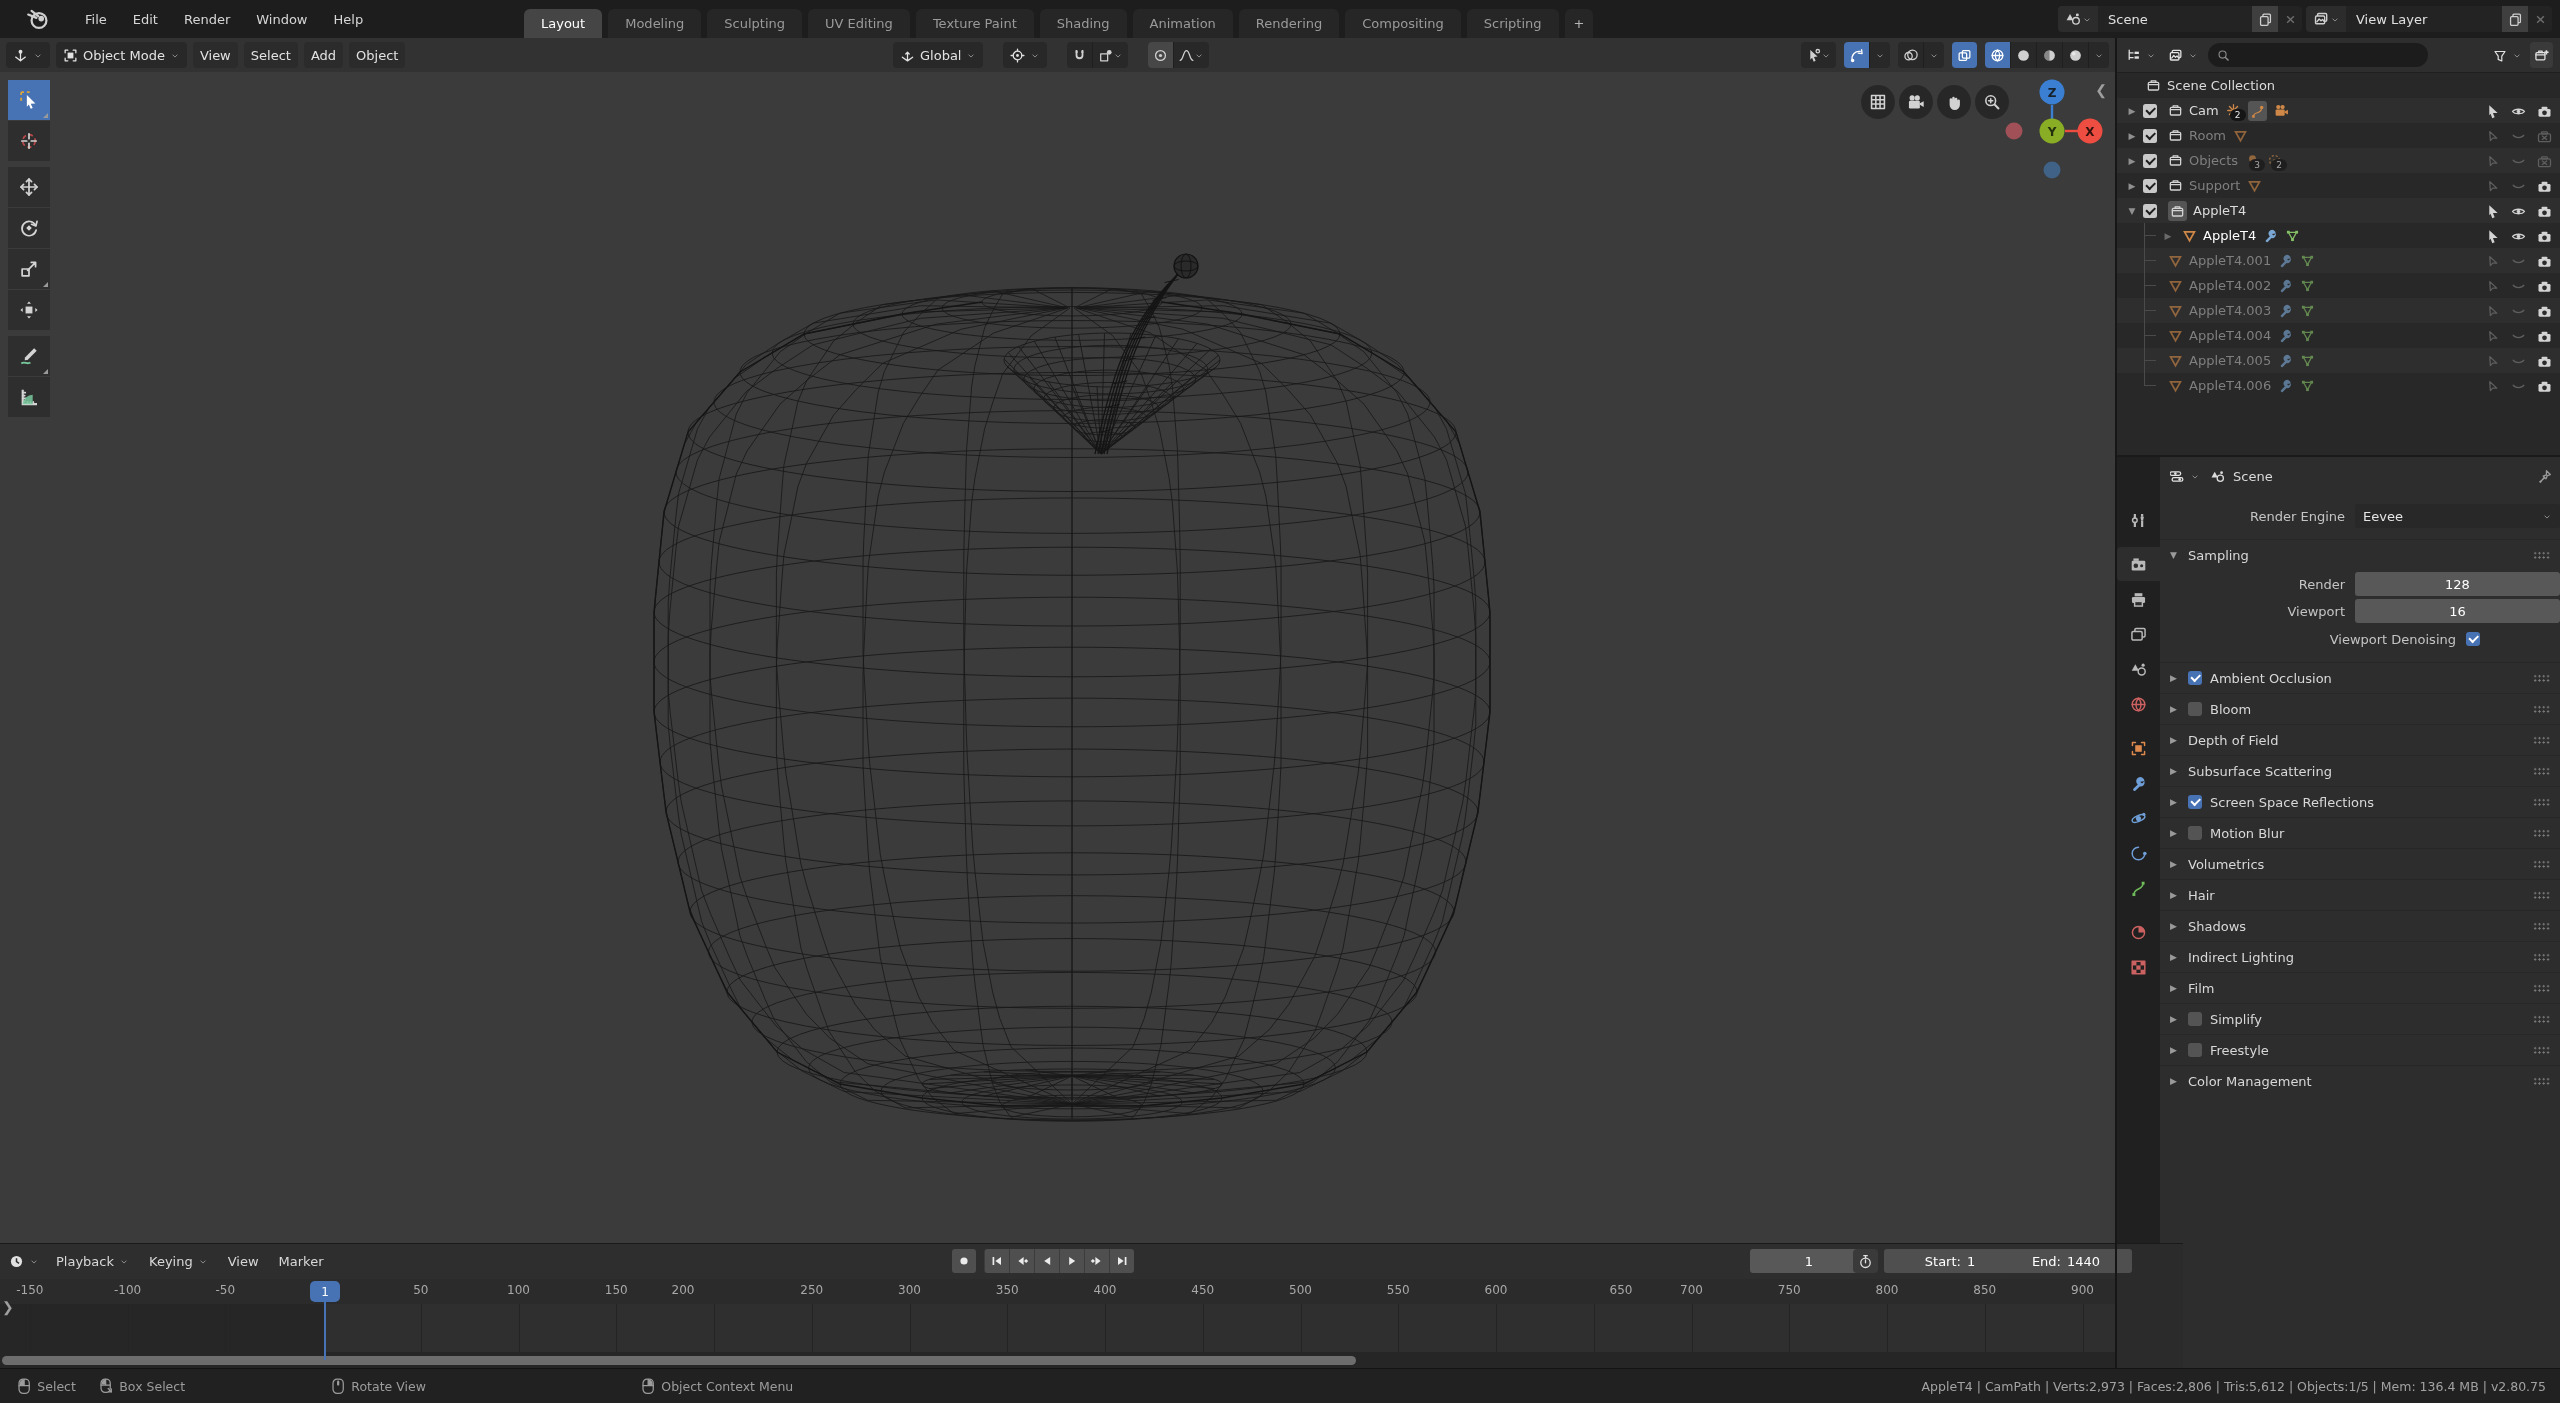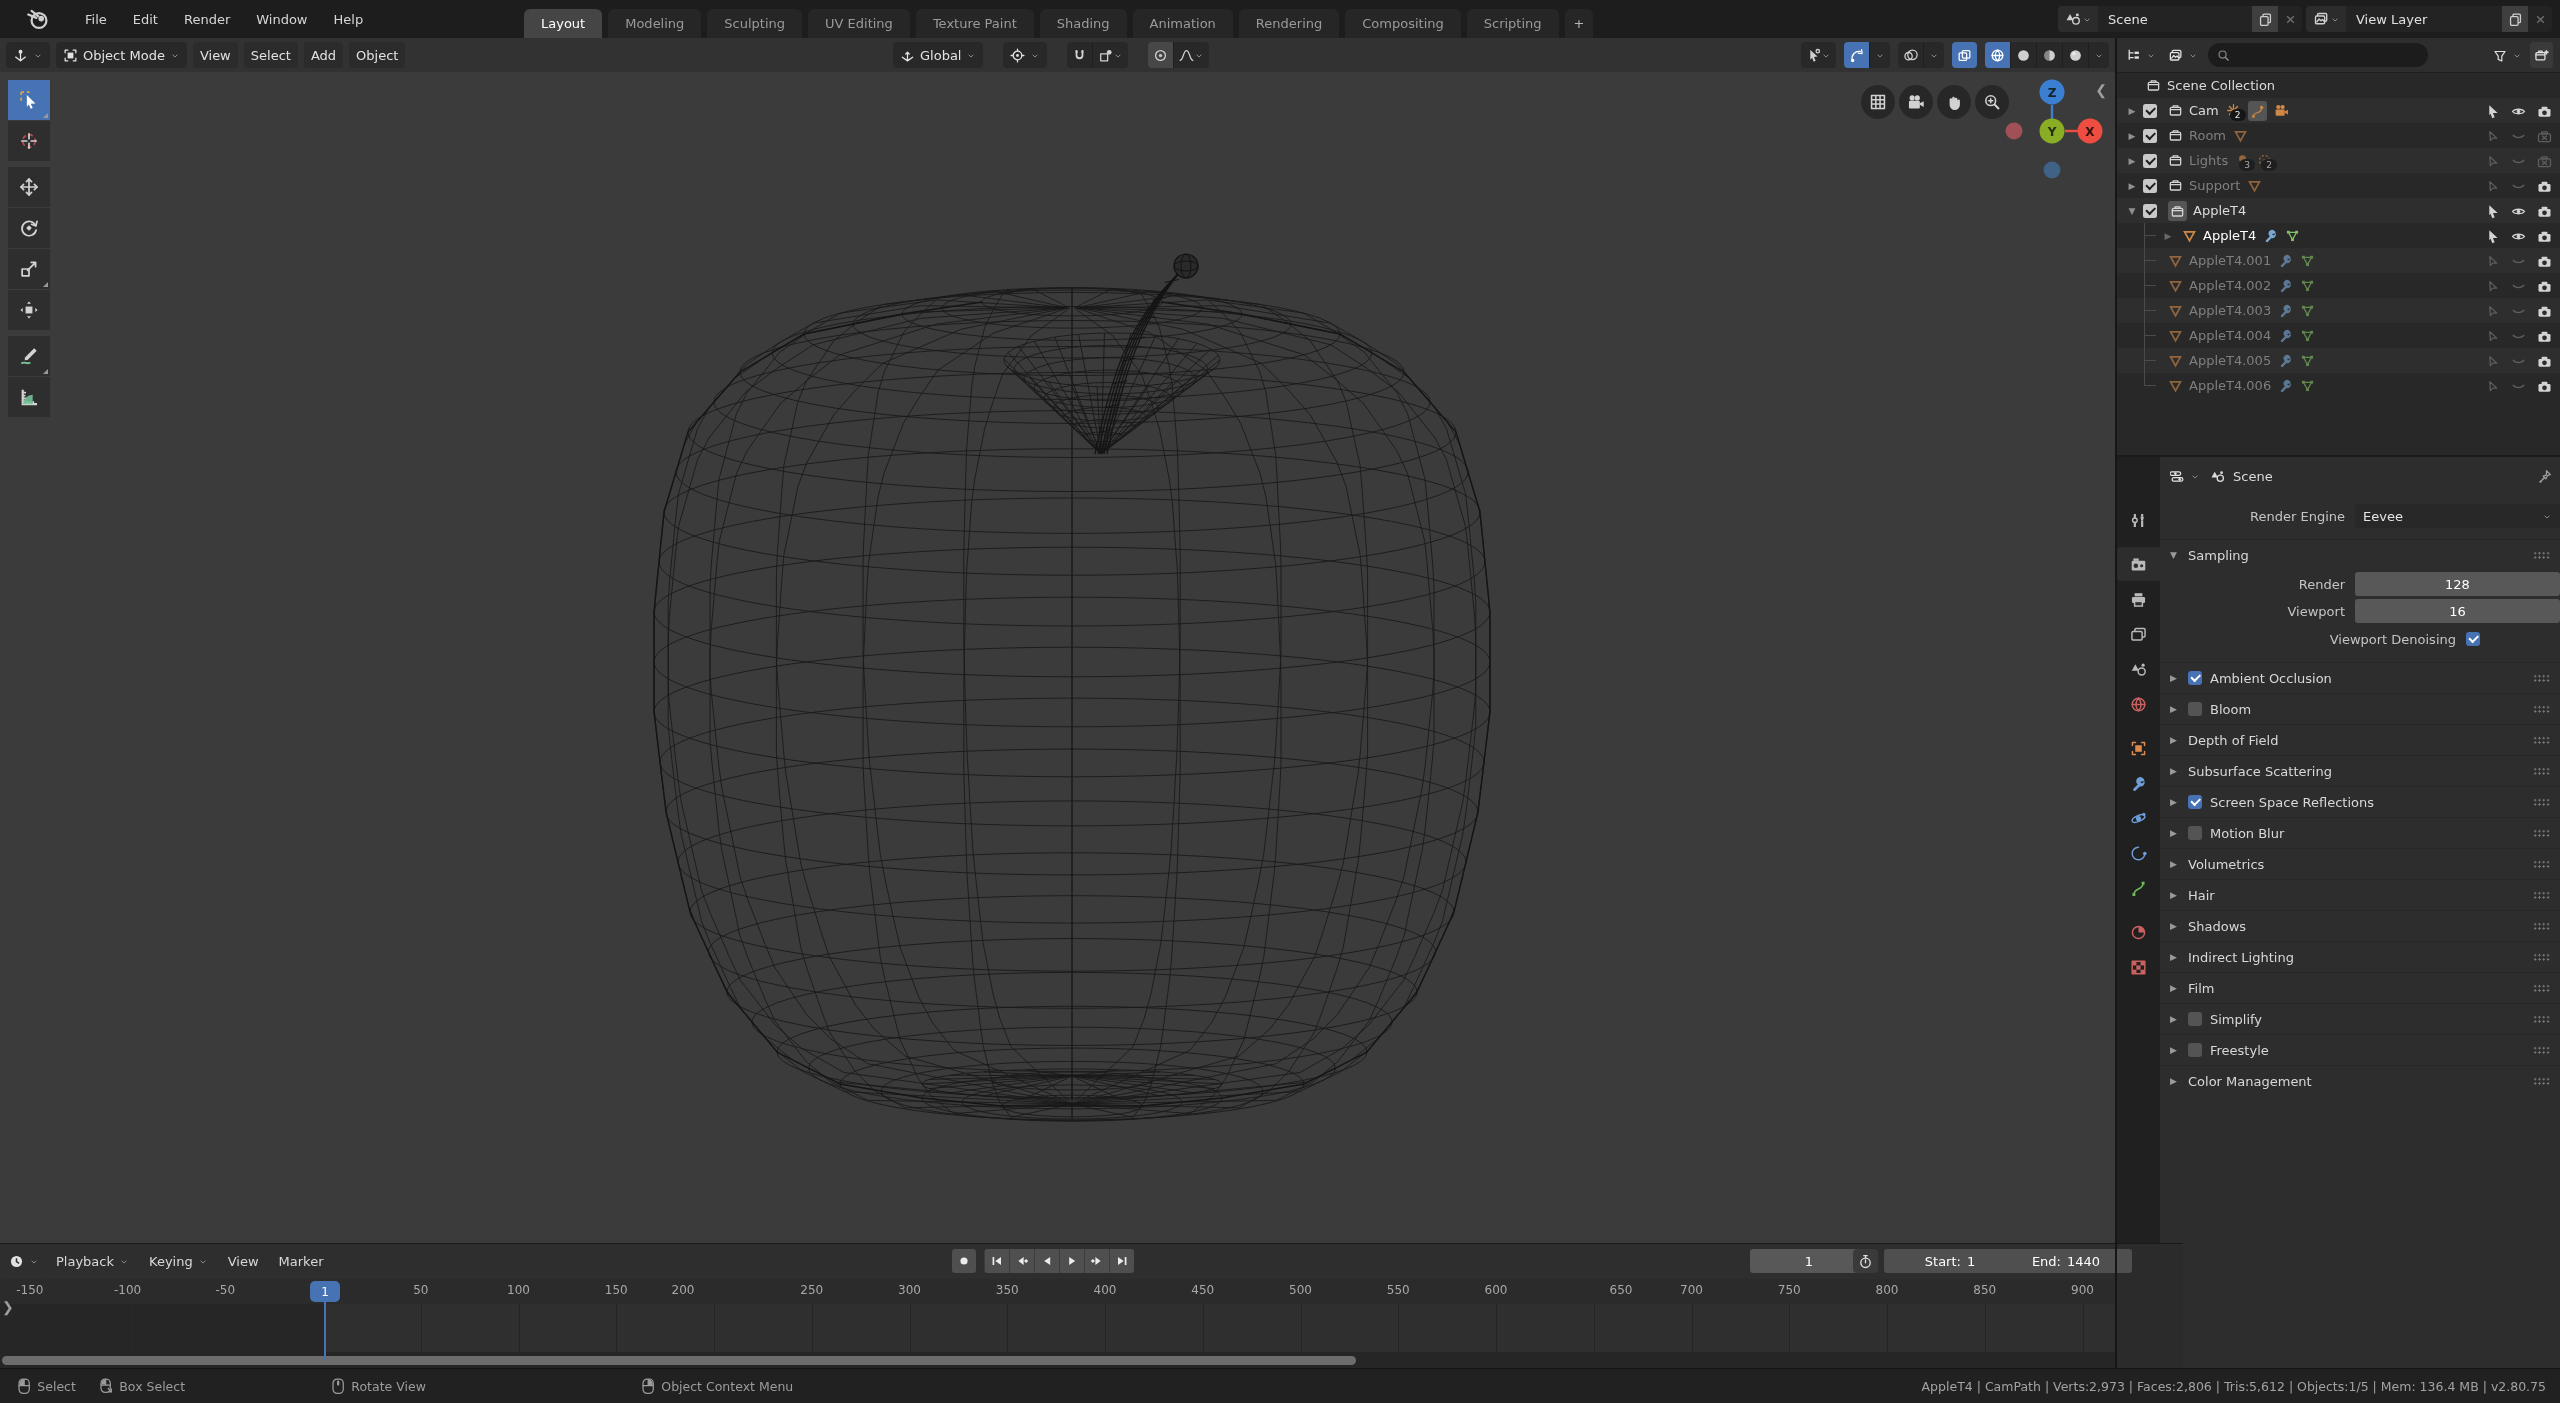--- a/index.html
+++ b/index.html
@@ -731,21 +731,21 @@
         <div class="ol-row alt">
           <span style="width: 8px;"></span>
           <span class="ol-arrow">▶</span>
           <span class="cb" style="margin: 0px 4px;"></span>
           <span class="dicon icon-on">
             <svg class="ic" width="15" height="15" viewBox="0 0 14 14">
               <rect x="2.2" y="4" width="9.6" height="7.2" rx="1" stroke="currentColor" fill="none" stroke-width="1.2" stroke-linecap="round" stroke-linejoin="round"></rect>
               <path d="M2.2,6.2 h9.6 M4.8,4 V2.6 h4.4 V4" stroke="currentColor" fill="none" stroke-width="1.2" stroke-linecap="round" stroke-linejoin="round"></path>
             </svg>
           </span>
-          <span class="ol-label lbl-dim">Lights</span>
+          <span class="ol-label lbl-dim">Objects</span>
           <span class="dicon orange dim">
             <svg class="ic" width="15" height="15" viewBox="0 0 14 14">
               <circle cx="7" cy="5.4" r="3.2" fill="currentColor"></circle>
               <path d="M5.4,9.6 h3.2 M5.7,11.1 h2.6 M6.1,12.6 h1.8" stroke="currentColor" stroke-width="1.1"></path>
             </svg>
             <span class="badge">3</span>
           </span>
           <span class="dicon orange dim">
             <svg class="ic" width="15" height="15" viewBox="0 0 14 14">
               <circle cx="7" cy="7" r="4.6" stroke="currentColor" fill="none" stroke-width="1.2" stroke-dasharray="2 1.7"></circle>

